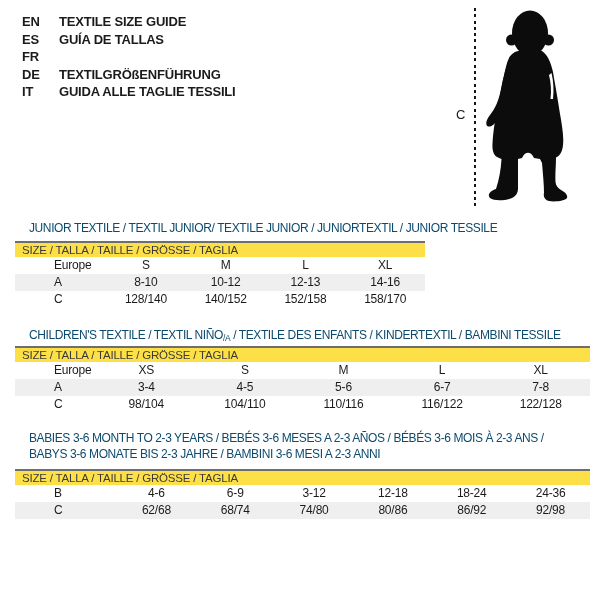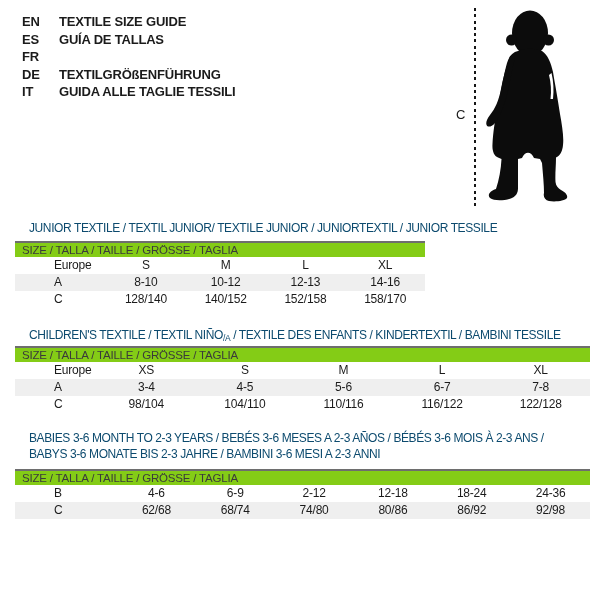--- a/index.html
+++ b/index.html
@@ -26,21 +26,21 @@
   .title-junior{left:21px;top:213px;}
   .title-children{left:21px;top:320px;}
   .title-babies{left:21px;top:422px;line-height:16px;}
   .sub-a{font-size:8.5px;vertical-align:-2px;}
   
   .tbl{position:absolute;}
   .tbl-junior{left:15px;top:241px;width:410px;}
   .tbl-children{left:15px;top:346px;width:575px;}
   .tbl-babies{left:15px;top:469px;width:575px;}
   .size-bar{
-    height:14px;background:#84cc16;border-top:2px solid #6e6e6e;
+    height:14px;background:#fde047;border-top:2px solid #6e6e6e;
     font-size:11.5px;line-height:14px;padding-left:7px;color:#3a3a3a;
   }
   .trow{display:flex;height:17px;line-height:17.5px;font-size:12px;}
   .trow.shade{background:#efefef;}
   .cell.label{padding-left:7px;margin-left:32px;}
   .tbl-junior  .cell.label{width:52px;}
   .tbl-children .cell.label{width:43px;}
   .tbl-babies  .cell.label{width:63px;}
   .cell.val{flex:1;text-align:center;}
   
@@ -176,21 +176,21 @@
   </div>
 
   <h2 class="tbl-title title-babies"><span>BABIES 3-6 MONTH TO 2-3 YEARS / BEBÉS 3-6 MESES A 2-3 AÑOS / BÉBÉS 3-6 MOIS À 2-3 ANS /</span><br><span>BABYS 3-6 MONATE BIS 2-3 JAHRE / BAMBINI 3-6 MESI A 2-3 ANNI</span></h2>
   <div class="tbl tbl-babies">
     <div class="size-bar">SIZE / TALLA / TAILLE / GRÖSSE / TAGLIA</div>
     <div class="tbody">
         <div class="trow">
           <div class="cell label">B</div>
           <div class="cell val">4-6</div>
           <div class="cell val">6-9</div>
-          <div class="cell val">2-12</div>
+          <div class="cell val">3-12</div>
           <div class="cell val">12-18</div>
           <div class="cell val">18-24</div>
           <div class="cell val">24-36</div>
         </div>
         <div class="trow shade">
           <div class="cell label">C</div>
           <div class="cell val">62/68</div>
           <div class="cell val">68/74</div>
           <div class="cell val">74/80</div>
           <div class="cell val">80/86</div>

